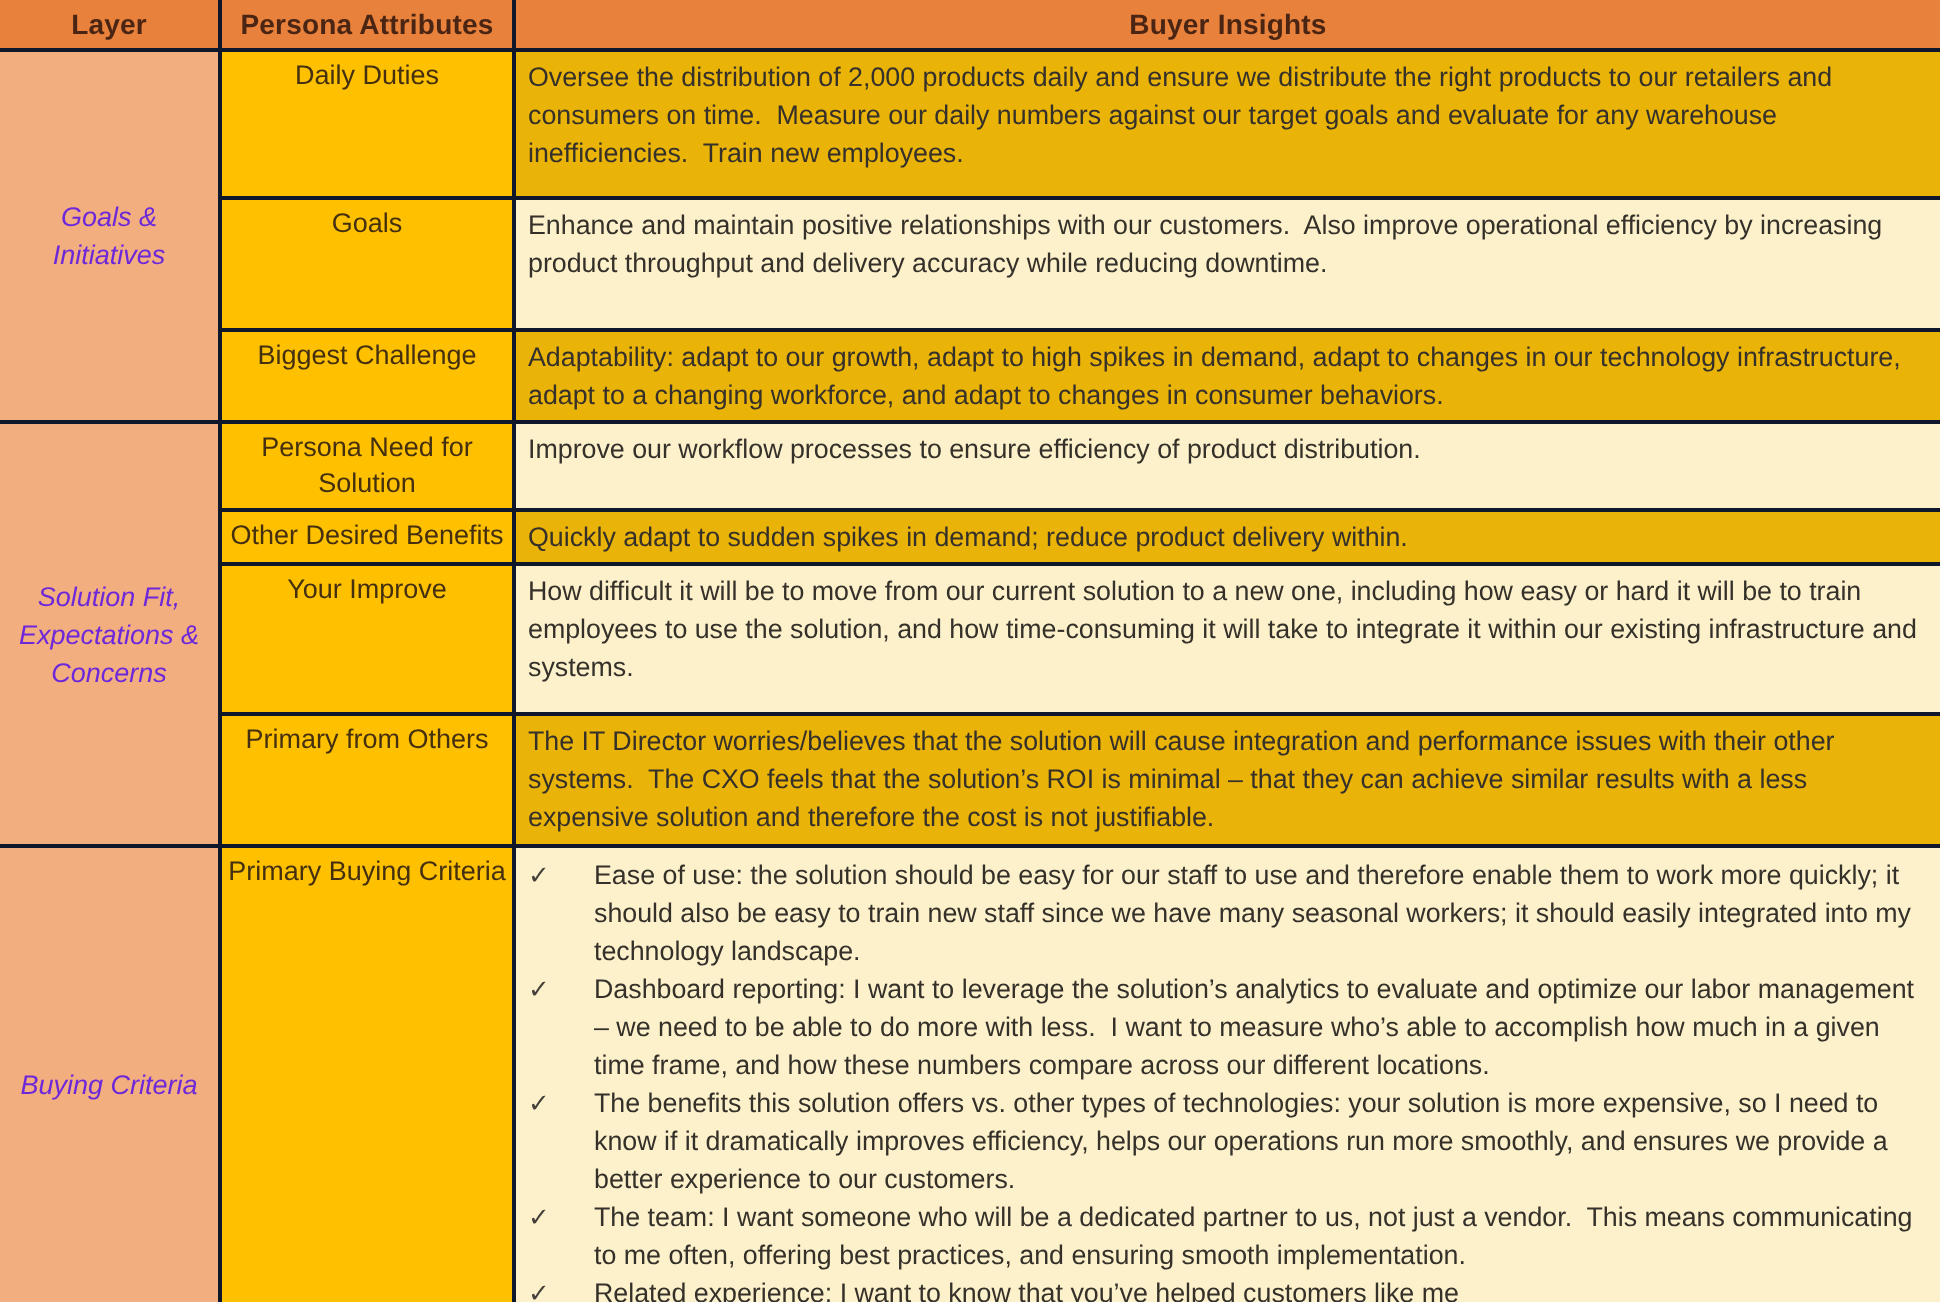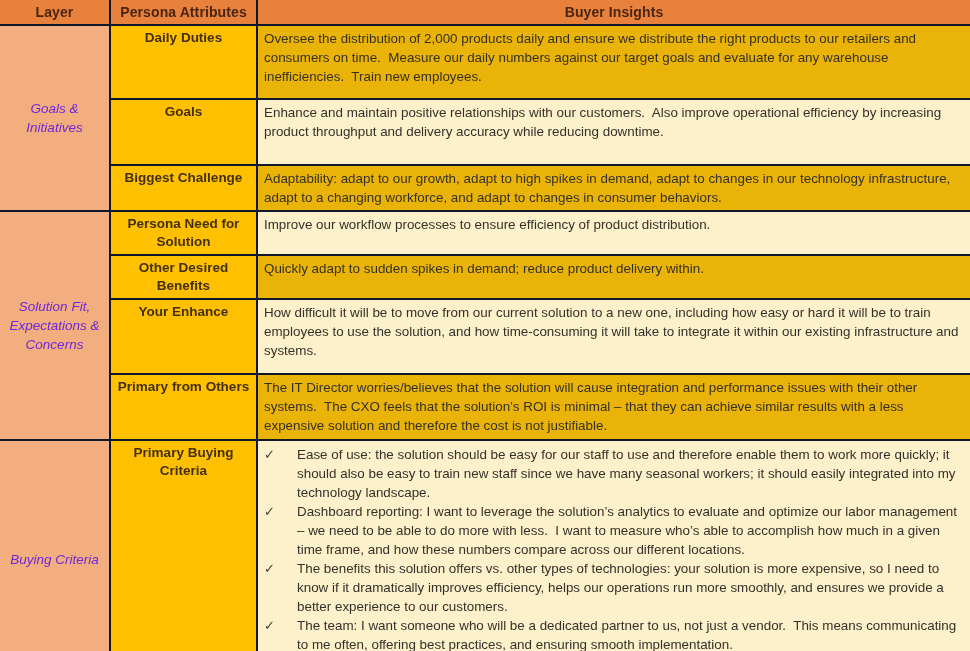--- a/index.html
+++ b/index.html
@@ -38,21 +38,20 @@
     padding: 2px 5px;
   }
   td.attr {
     background: #FFC000;
     color: #44300F;
     font-size: 13.5px;
     line-height: 18px;
     text-align: center;
     vertical-align: top;
     padding: 3px 2px;
-    font-weight: bold;
   }
   td.insight {
     font-size: 13.4px;
     line-height: 19px;
     color: #35312A;
     vertical-align: top;
     text-align: left;
     padding: 3px 8px 3px 6px;
   }
   .ins-text { white-space: pre-wrap; }
@@ -104,21 +103,21 @@
   <tr style="height:38px">
     <td class="layer" rowspan="4">Solution Fit, Expectations &amp; Concerns</td>
     <td class="attr">Persona Need for Solution</td>
     <td class="insight bg-light"><span class="ins-text">Improve our workflow processes to ensure efficiency of product distribution.</span></td>
   </tr>
   <tr style="height:24px">
     <td class="attr">Other Desired Benefits</td>
     <td class="insight bg-dark"><span class="ins-text">Quickly adapt to sudden spikes in demand; reduce product delivery within.</span></td>
   </tr>
   <tr style="height:75px">
-    <td class="attr">Your Enhance</td>
+    <td class="attr">Your Improve</td>
     <td class="insight bg-light"><span class="ins-text">How difficult it will be to move from our current solution to a new one, including how easy or hard it will be to train employees to use the solution, and how time-consuming it will take to integrate it within our existing infrastructure and systems.</span></td>
   </tr>
   <tr style="height:66px">
     <td class="attr">Primary from Others</td>
     <td class="insight bg-dark"><span class="ins-text">The IT Director worries/believes that the solution will cause integration and performance issues with their other systems.  The CXO feels that the solution’s ROI is minimal – that they can achieve similar results with a less expensive solution and therefore the cost is not justifiable.</span></td>
   </tr>
 
   <tr style="height:237px">
     <td class="layer">Buying Criteria</td>
     <td class="attr">Primary Buying Criteria</td>

